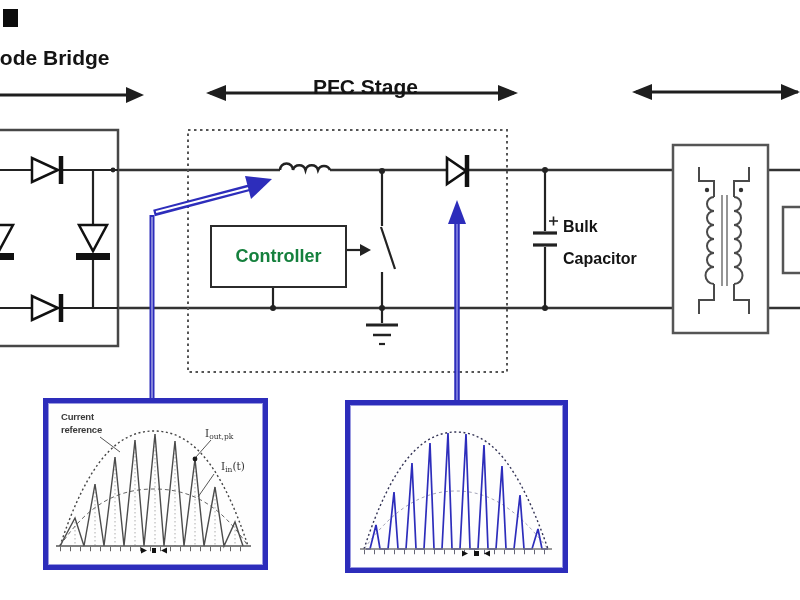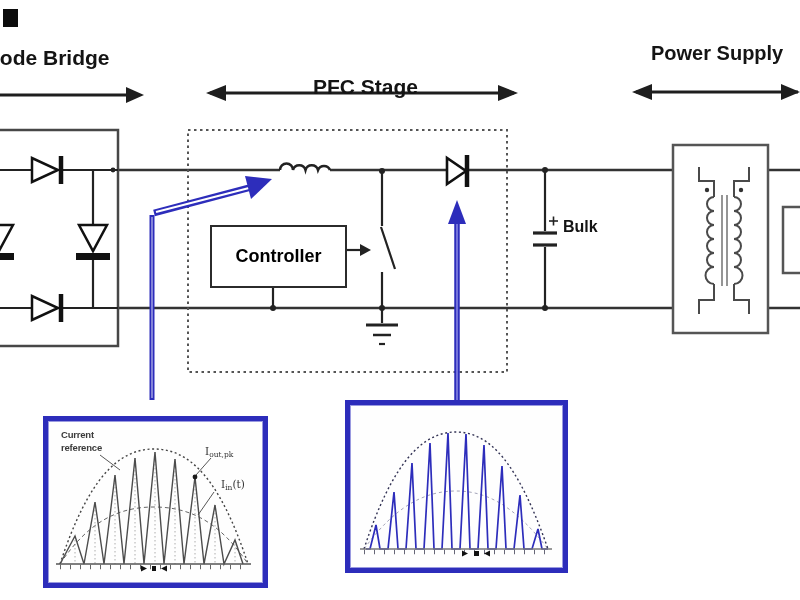--- a/index.html
+++ b/index.html
@@ -9,28 +9,28 @@
   }
   .lbl{position:absolute;font-weight:bold;color:#141414;white-space:nowrap;}
   #lbl-diode-bridge{left:-6px;top:46px;font-size:21px;}
   #lbl-pfc-stage{left:293px;top:43px;width:145px;text-align:center;font-size:21px;margin-top:32px;}
   #lbl-power-supply{left:651px;top:42px;font-size:20px;}
   #lbl-bulk{left:563px;top:211px;font-size:16px;line-height:32px;}
   #controller-box{
     position:absolute;left:210px;top:225px;width:137px;height:63px;
     background:#fff;border:2.5px solid #2b2b2b;box-sizing:border-box;
     display:flex;align-items:center;justify-content:center;
-    font-size:18px;font-weight:bold;color:#000000;
+    font-size:18px;font-weight:bold;color:#15803d;
   }
   .inset{
     position:absolute;background:#fefefe;
     border:5px solid #2d2dbb;box-sizing:content-box;
     box-shadow:inset 0 0 0 1px #9a9ae0;
   }
-  #inset-left{left:43px;top:398px;width:215px;height:162px;margin-top:18px;}
+  #inset-left{left:43px;top:398px;width:215px;height:162px;}
   #inset-right{left:345px;top:400px;width:213px;height:163px;}
   .inset svg{position:absolute;left:0;top:0;}
   #current-ref{
     position:absolute;left:13px;top:8px;font-size:9.5px;font-weight:bold;
     color:#3a3a3a;line-height:1.35;letter-spacing:-0.2px;
   }
   .wave-lbl{
     position:absolute;font-family:"DejaVu Serif",serif;
     font-size:10.5px;color:#333;
   }
@@ -169,23 +169,23 @@
     </g>
     <g>
       <line x1="457" y1="212" x2="457" y2="402" stroke="#2d2dbb" stroke-width="5.5"></line>
       <line x1="457" y1="214" x2="457" y2="400" stroke="#7d7dde" stroke-width="1.8"></line>
       <polygon points="448,224 457,200 466,224" fill="#2d2dbb"></polygon>
     </g>
   </svg>
 
   <div class="lbl" id="lbl-diode-bridge">iode Bridge</div>
   <div class="lbl" id="lbl-pfc-stage">PFC Stage</div>
-  <div class="lbl" id="lbl-power-supply">Power Supply</div>
   <div class="lbl" id="lbl-bulk">
     <div>Bulk</div>
+    <div>Capacitor</div>
   </div>
 
   <div id="controller-box">
     <span>Controller</span>
   </div>
 
   <div class="inset" id="inset-left">
     <svg width="215" height="162" viewBox="0 0 215 162">
 
       <g stroke="#9a9a9a" stroke-width="0.8" stroke-dasharray="1.5,2.5">

